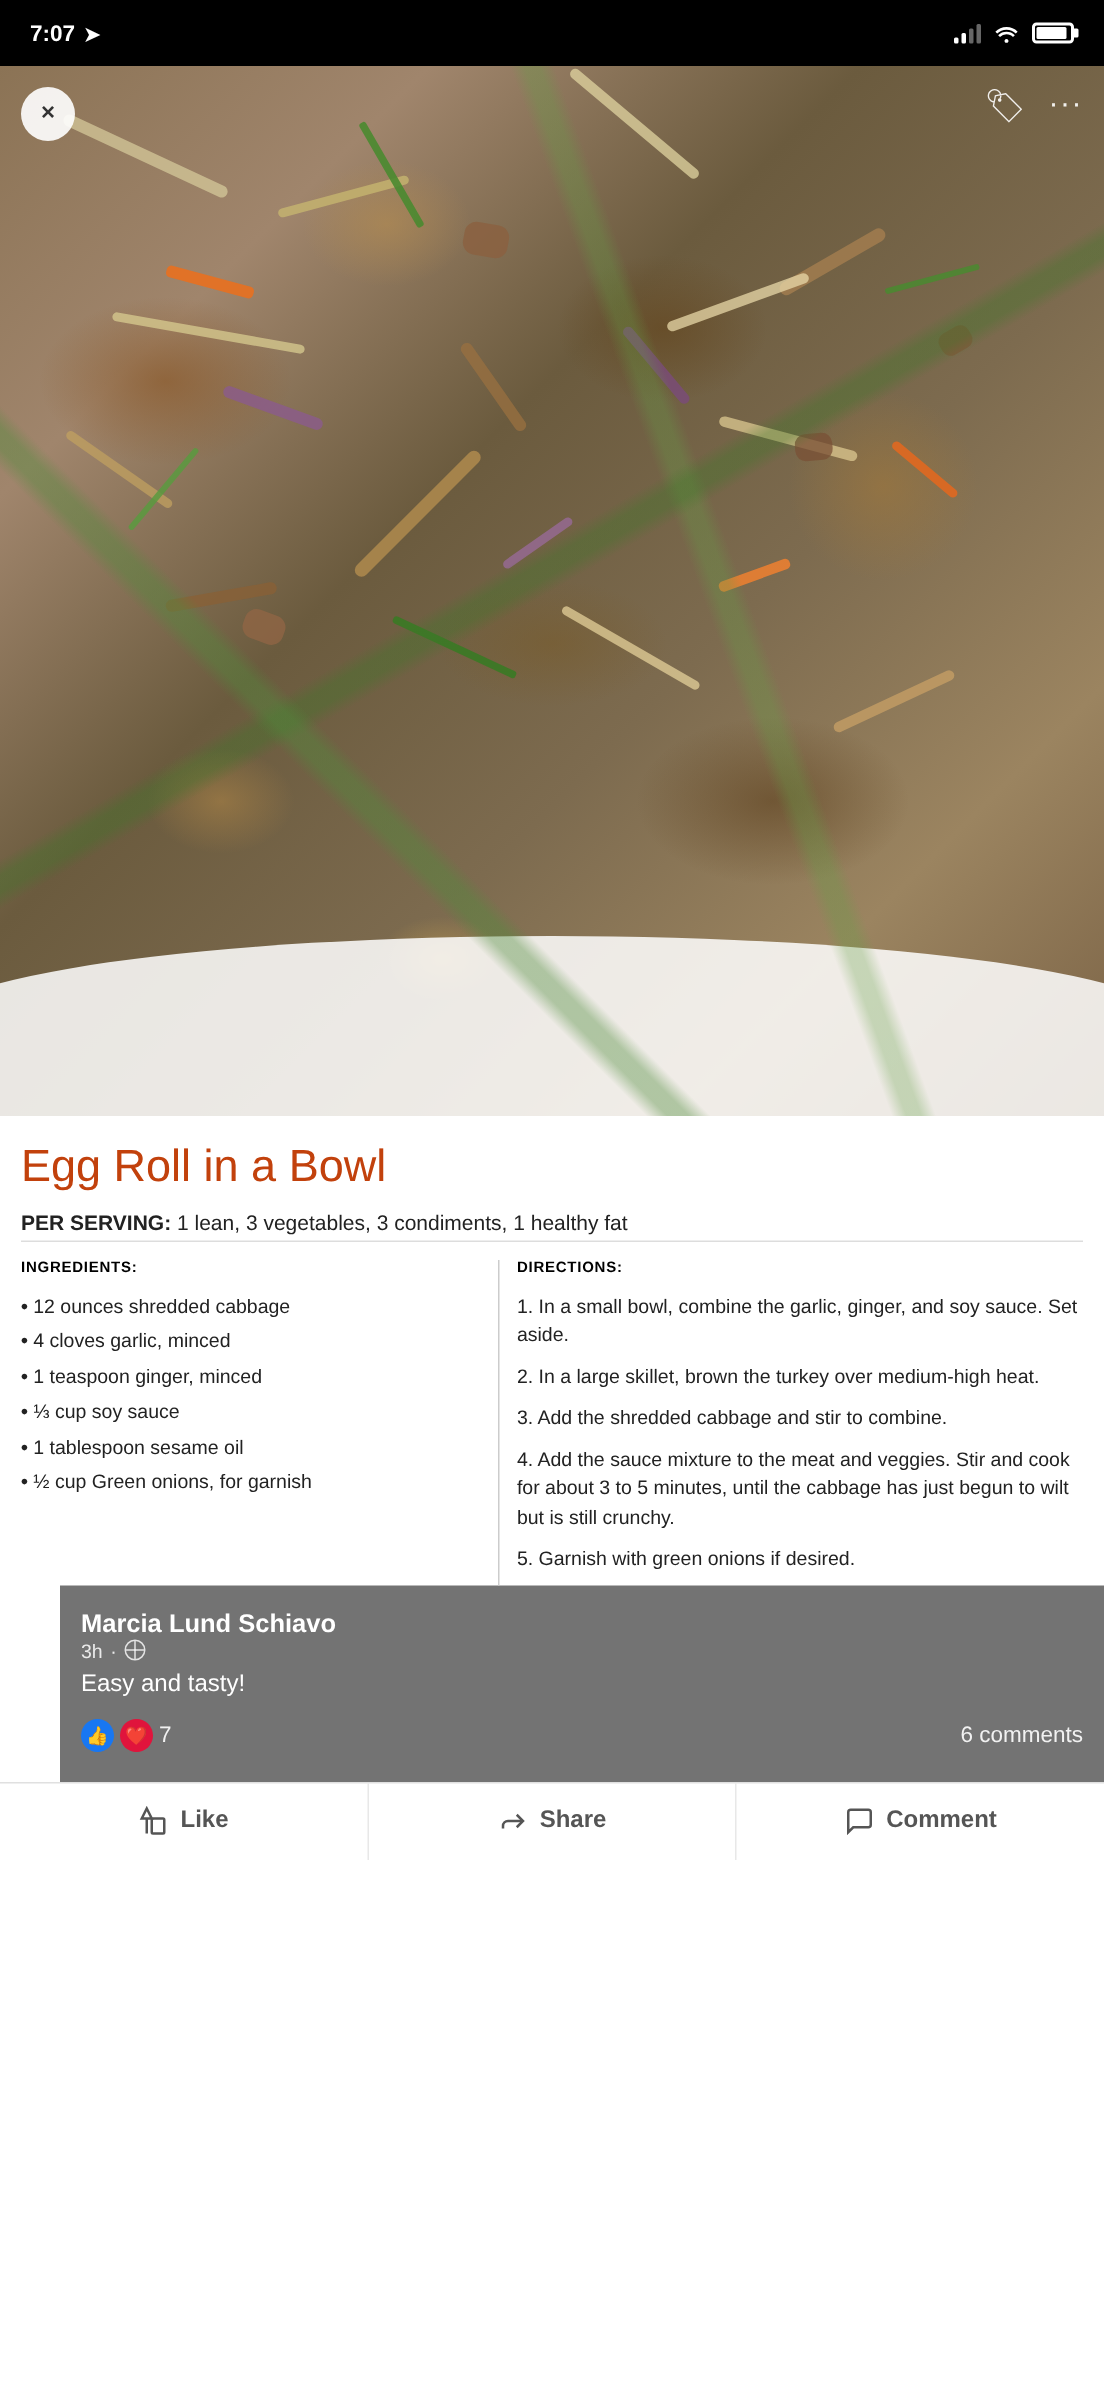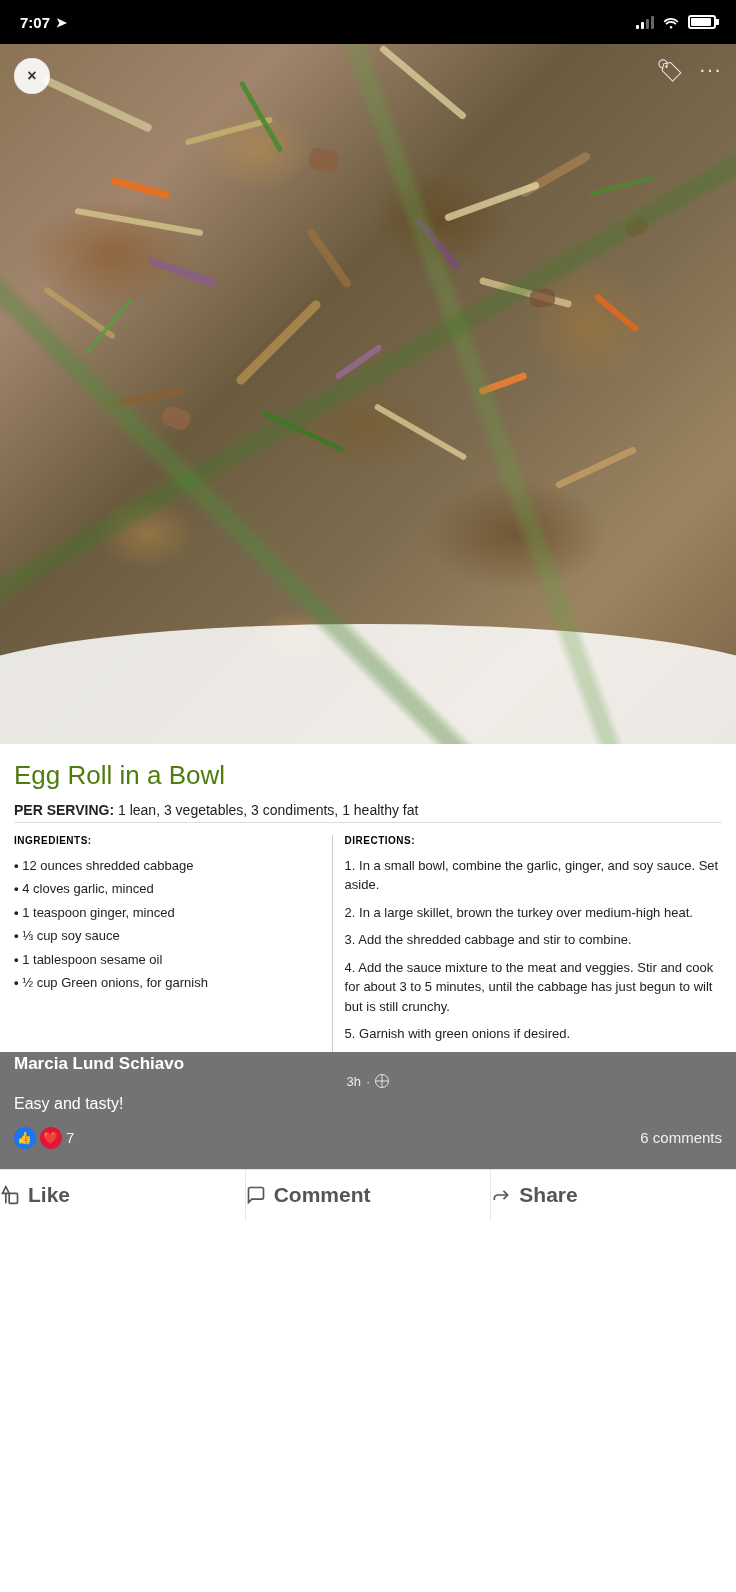--- a/index.html
+++ b/index.html
@@ -136,23 +136,23 @@
       letter-spacing: 1px;
     }
 
     
     .post-content {
       background: #fff;
       padding: 16px 14px 0;
     }
 
     .recipe-title {
-      font-size: 26px;
+      font-size: 30px;
       font-weight: 400;
-      color: #4d7c0f;
+      color: #c2410c;
       margin-bottom: 10px;
       line-height: 1.2;
     }
 
     .yield-line {
       font-size: 14px;
       color: #222;
       margin-bottom: 2px;
     }
     .yield-line strong { font-weight: 700; }
@@ -218,21 +218,20 @@
       color: #fff;
     }
 
     .post-meta {
       font-size: 13px;
       color: rgba(255,255,255,0.85);
       margin-bottom: 6px;
       display: flex;
       align-items: center;
       gap: 5px;
-      justify-content: center;
     }
 
     .post-caption {
       font-size: 16px;
       color: #fff;
       font-weight: 400;
       margin-bottom: 10px;
     }
 
     .reactions-row {
@@ -265,22 +264,23 @@
       border-top: 1px solid #e0e0e0;
       display: flex;
       align-items: stretch;
       height: 52px;
     }
 
     .action-btn {
       flex: 1;
       display: flex;
       align-items: center;
+      justify-content: center;
       gap: 8px;
-      font-size: 21px;
+      font-size: 16px;
       color: #555;
       cursor: pointer;
       background: transparent;
       border: none;
       font-family: inherit;
       font-weight: 600;
     }
 
     .action-btn + .action-btn {
       border-left: 1px solid #e8e8e8;
@@ -386,21 +386,22 @@
       transform: translateY(-50%);
     }
 
     .post-content-wrap {
       background: #fff;
       position: relative;
     }
 
     .social-overlay {
       background: rgba(0,0,0,0.55);
-      padding: 2px 14px 12px;
+      padding: 16px 14px 12px;
+      margin-left: 40px;
     }
   </style>
 </head>
 <body>
 
 <div class="status-bar">
   <div class="status-left">
     <span>7:07</span>
     <span style="font-size:13px;">➤</span>
   </div>
@@ -523,26 +524,26 @@
     <div class="action-bar">
       <button class="action-btn">
         <svg width="20" height="20" viewBox="0 0 24 24" fill="none" stroke="#555" stroke-width="2">
           <path d="M7 10v12M3 10l4-8 4 8H7z"></path>
           <rect x="11" y="10" width="10" height="12" rx="1"></rect>
         </svg>
         <span>Like</span>
       </button>
       <button class="action-btn">
         <svg width="20" height="20" viewBox="0 0 24 24" fill="none" stroke="#555" stroke-width="2">
-          <path d="M21 15a2 2 0 01-2 2H7l-4 4V5a2 2 0 012-2h14a2 2 0 012 2z"></path>
-        </svg>
-        <span>Comment</span>
-      </button>
-      <button class="action-btn">
-        <svg width="20" height="20" viewBox="0 0 24 24" fill="none" stroke="#555" stroke-width="2">
           <polyline points="15 17 20 12 15 7"></polyline>
           <path d="M4 18v-2a4 4 0 014-4h12"></path>
         </svg>
         <span>Share</span>
       </button>
+      <button class="action-btn">
+        <svg width="20" height="20" viewBox="0 0 24 24" fill="none" stroke="#555" stroke-width="2">
+          <path d="M21 15a2 2 0 01-2 2H7l-4 4V5a2 2 0 012-2h14a2 2 0 012 2z"></path>
+        </svg>
+        <span>Comment</span>
+      </button>
     </div>
   </div>
 </div>
 
 </body></html>

